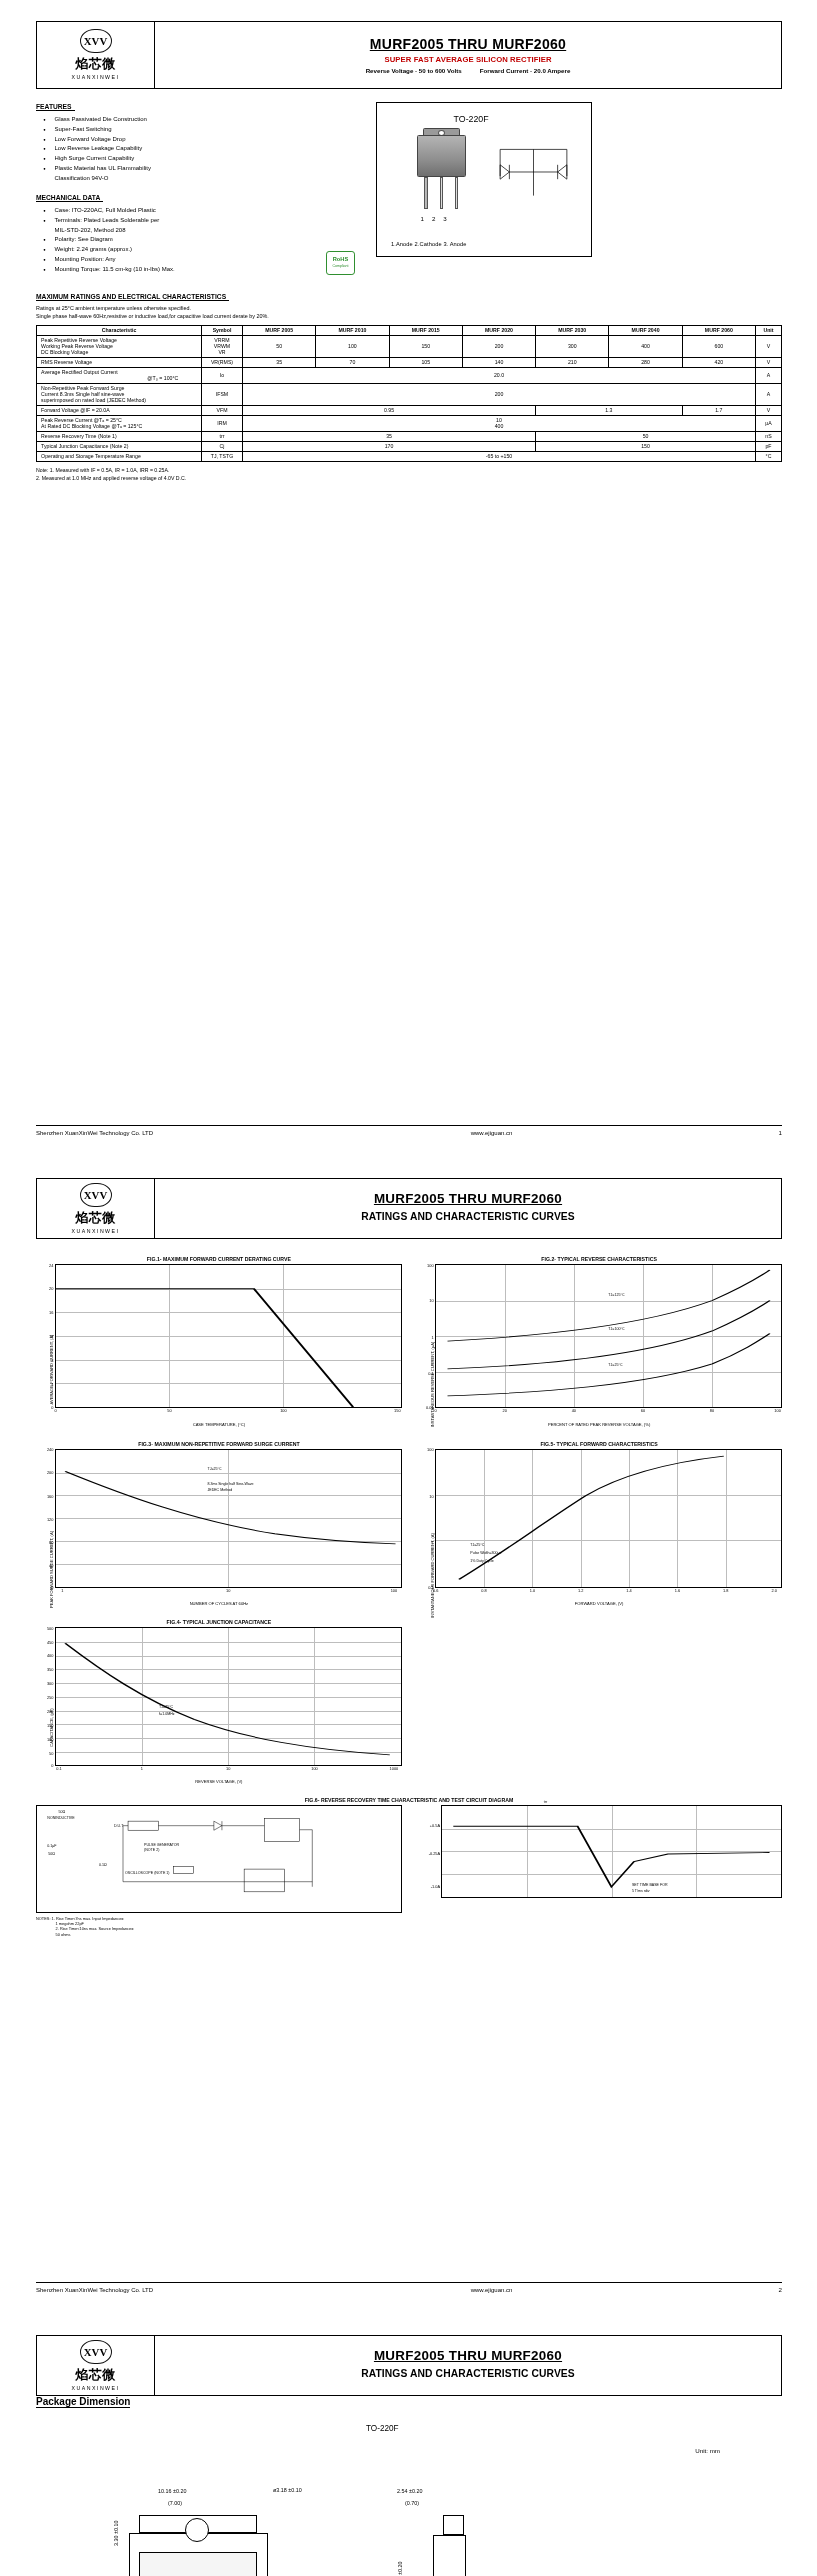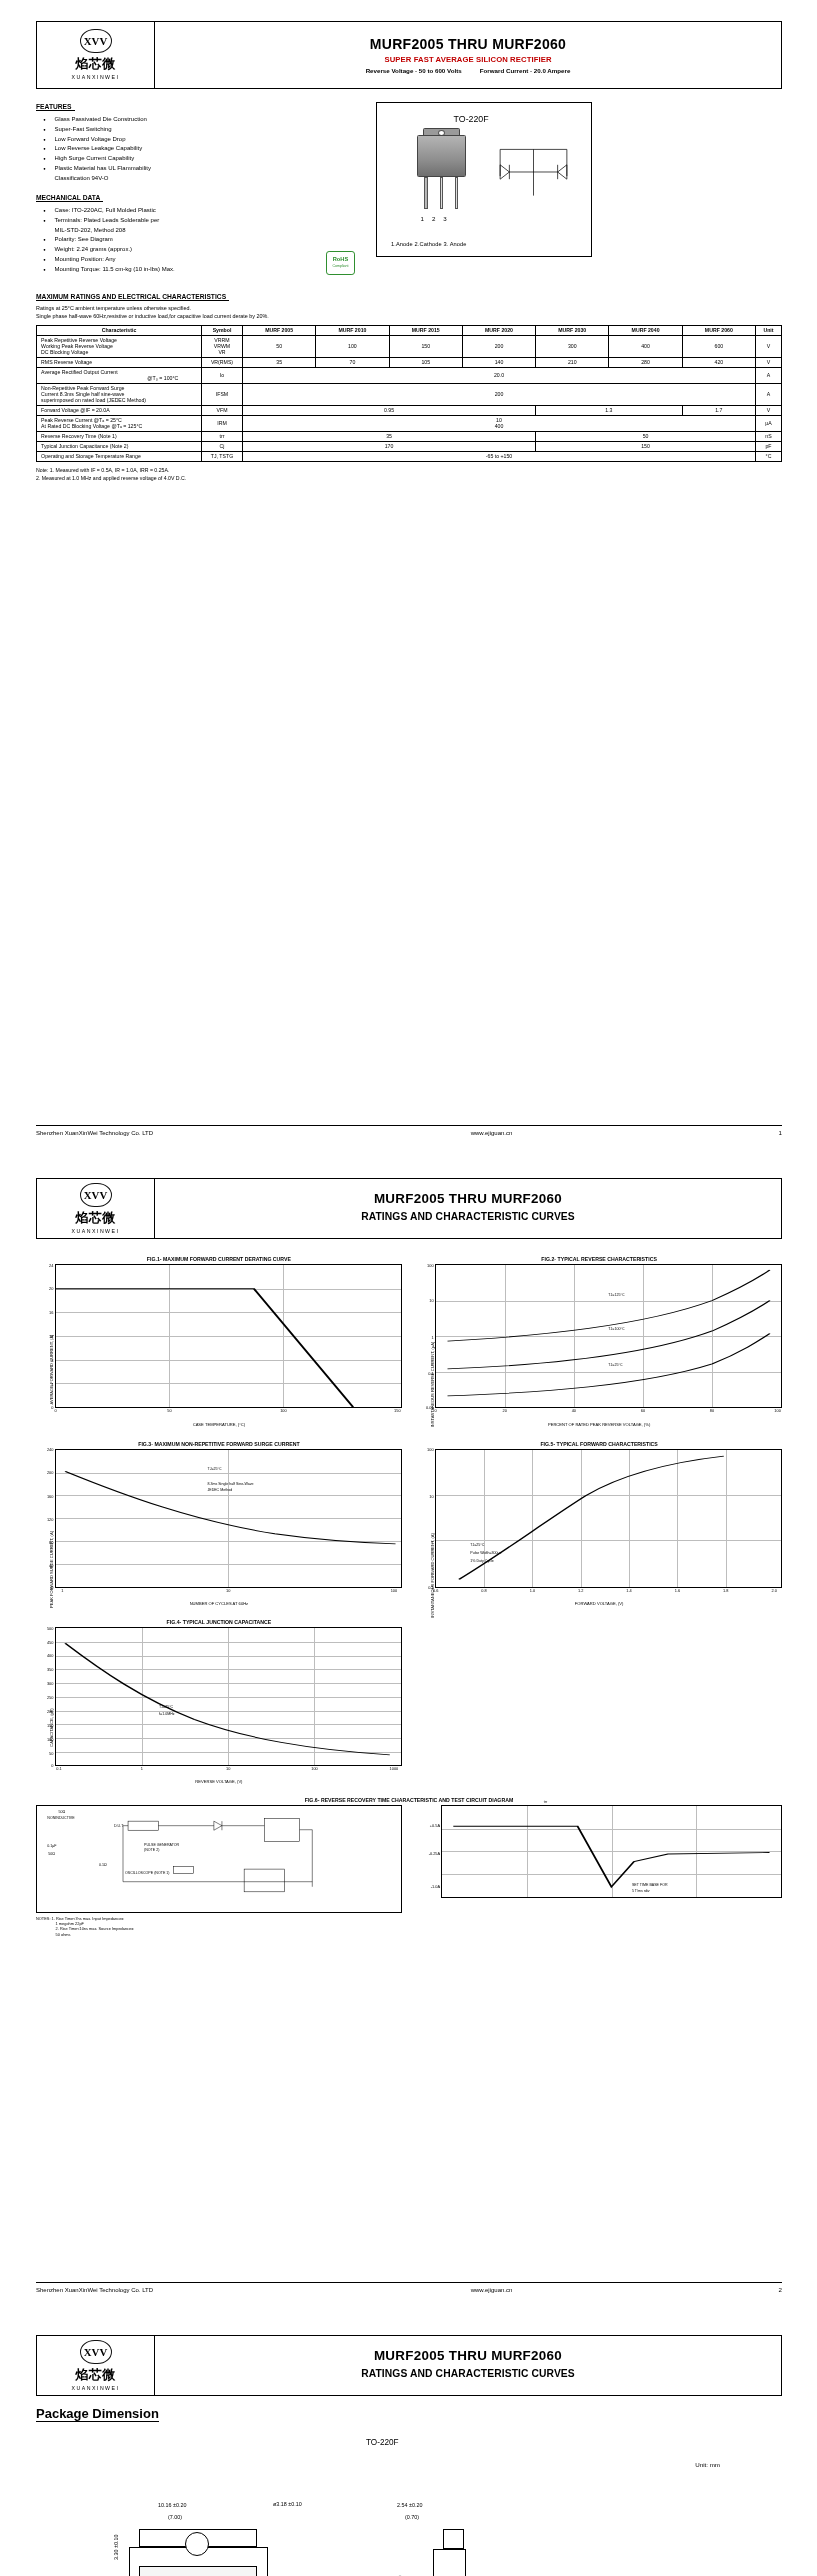--- a/index.html
+++ b/index.html
@@ -54,20 +54,21 @@
   }
   .header-title-cell {
     flex: 1;
     display: flex; flex-direction: column;
     align-items: center; justify-content: center;
     padding: 3.1px 5.2px;
   }
   .title-main {
     font-size: 14px; font-weight: 700; letter-spacing: 0.3px;
     margin-bottom: 3.1px;
+    text-decoration: underline;
   }
   .title-sub {
     font-size: 7.7px; font-weight: 700; color: #c00000; letter-spacing: 0.1px;
     margin-bottom: 3.1px;
   }
   .title-sub2 {
     font-size: 6.2px; font-weight: 700;
   }
   .title-sub2 span { margin: 0 8.2px; }
 
@@ -198,21 +199,21 @@
   .ytick { position:absolute; left: -15.5px; font-size: 3.9px; text-align: right; width: 13.4px; }
   .xtick { position:absolute; top: 100%; font-size: 3.9px; transform: translateX(-50%); margin-top: 1px; }
   .chart-wrap { position: relative; margin: 0 0 3.1px 18.5px; }
   .annot { position:absolute; font-size: 3.6px; }
 
   
   .fig6 { margin-top: 12.4px; }
   .circuit-box { border:0.5px solid #000; height: 108px; position:relative; }
 
   
-  .pd-label { margin-top: 10px; font-size: 13px; font-weight: 700; border-bottom: 1px solid #000; display:inline-block; }
+  .pd-label { margin-top: 0; font-size: 10px; font-weight: 700; border-bottom: 1px solid #000; display:inline-block; }
   .dim-area { border: 0; margin-top: 9.3px; position: relative; height: 804px; }
   .unit-mm { position:absolute; right: 62px; top: 30px; font-size: 6.2px; }
   .to220f-title { position:absolute; left: 330px; top: 7.2px; font-size: 8.2px; }
   .dimtxt { position: absolute; font-size: 5.4px; }
   .dimtxt.v { transform: rotate(-90deg); transform-origin: left top; }
   .part { position:absolute; border: 0.6px solid #000; background:#fff; }
 </style>
 </head>
 <body>
 

